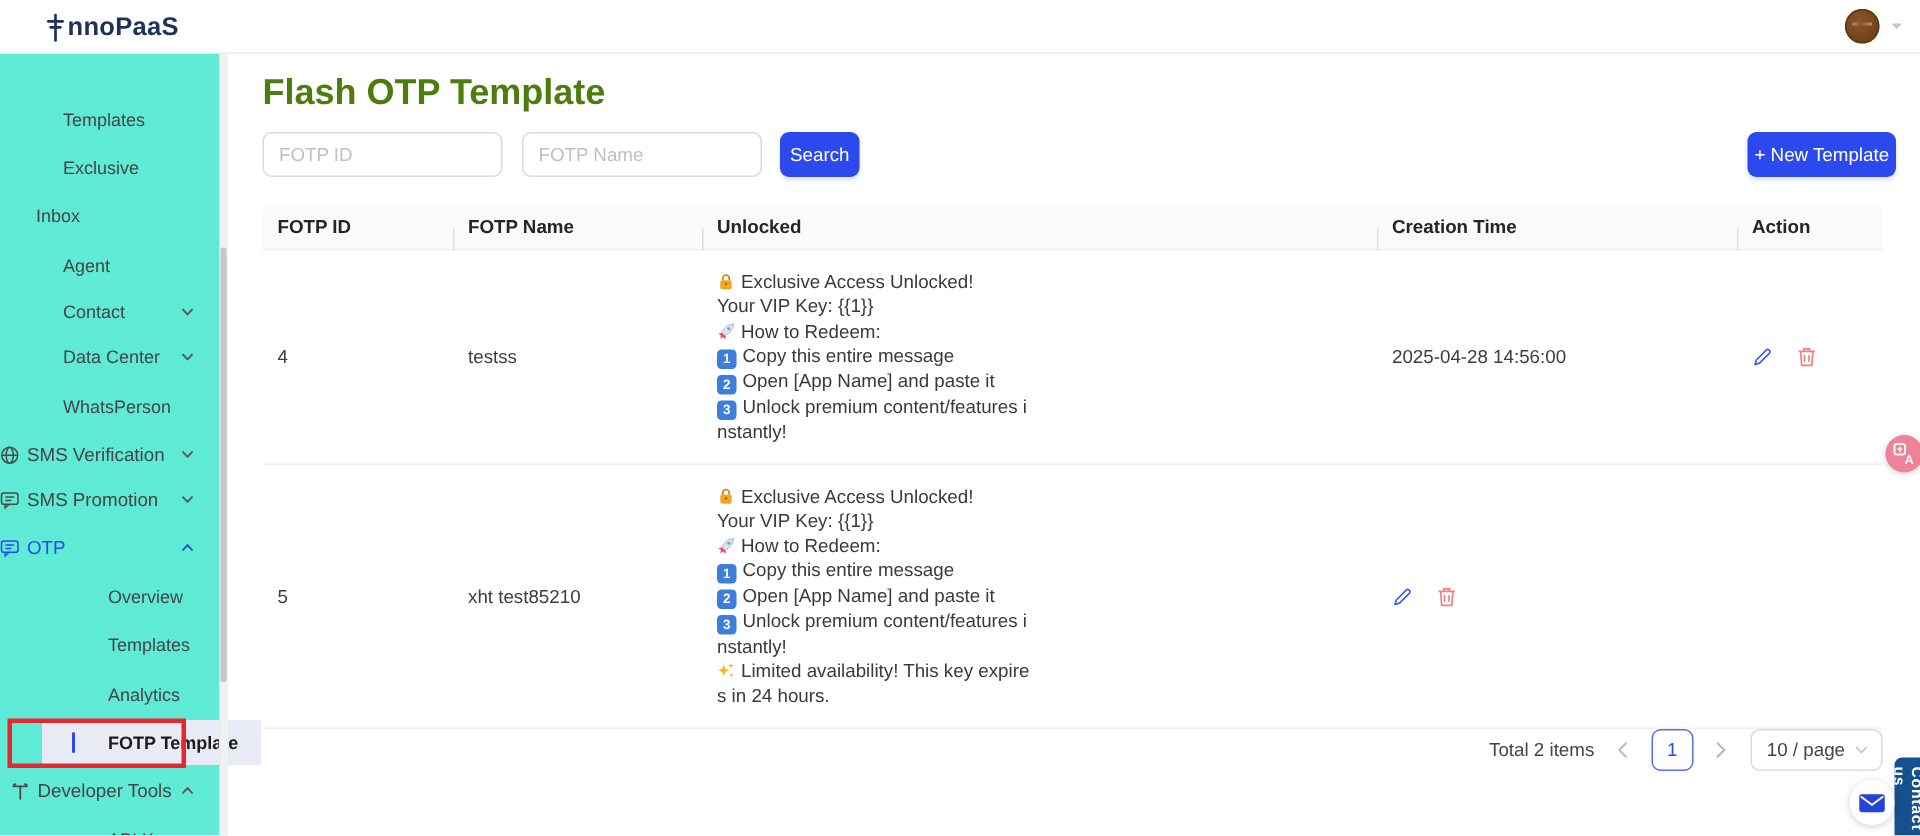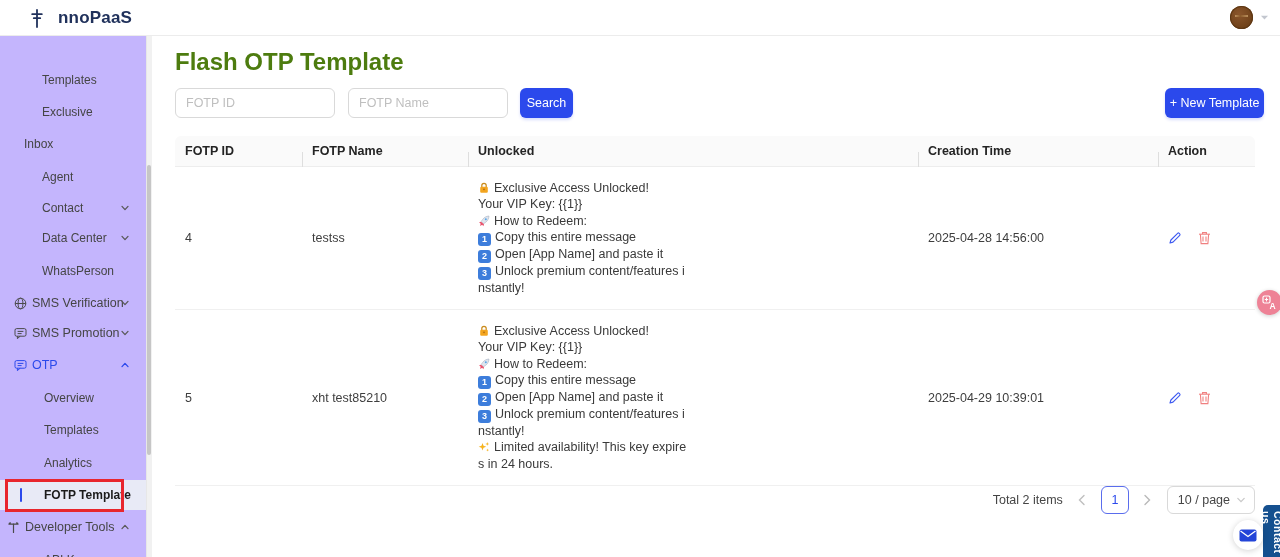--- a/index.html
+++ b/index.html
@@ -3,41 +3,41 @@
 <meta charset="utf-8">
 <style>
   * { margin:0; padding:0; box-sizing:border-box; }
   html,body { width:1280px; height:557px; overflow:hidden; }
   body { font-family:"Liberation Sans", sans-serif; background:#fff; }
   .app { position:relative; width:1280px; height:557px; overflow:hidden; background:#fff; }
 
   
   .topbar { position:absolute; top:0; left:0; right:0; height:36px; background:#fff;
             border-bottom:1px solid #ececec; z-index:30; display:flex; align-items:center; }
-  .logo { display:flex; align-items:center; margin-left:30px; gap:14px; }
+  .logo { display:flex; align-items:center; margin-left:30px; gap:1px; }
   .logo-text { font-size:17px; font-weight:700; color:#20315b; letter-spacing:.2px; }
   .usermenu { position:absolute; right:10px; top:6px; display:flex; align-items:center; gap:6px; }
   .avatar { width:23px; height:23px; border-radius:50%;
             background:radial-gradient(circle at 40% 35%, #8a562c 0%, #6f4119 70%);
             box-shadow:inset 0 0 0 1px #5d3713; position:relative; }
   .avatar::after { content:""; position:absolute; left:5px; top:9px; width:13px; height:2px;
             background:linear-gradient(90deg,#caa06a,#8a5a2a 40%,#caa06a); opacity:.8; }
   .chev-gray { color:#c3c7cf; display:inline-flex; }
 
   
-  .sidebar { position:absolute; left:0; top:36px; bottom:0; width:152px; background:#c4b5fd; z-index:20; }
+  .sidebar { position:absolute; left:0; top:36px; bottom:0; width:152px; background:#5eead4; z-index:20; }
   .side-track { position:absolute; right:0; top:0; bottom:0; width:6px; background:#f1f1f1; border-left:1px solid #e7e7e7; }
   .side-thumb { position:absolute; right:1px; top:129px; width:4px; height:290px; background:#c6c6c6; border-radius:2px; }
   .side-item { position:absolute; left:0; width:146px; height:30px; display:flex; align-items:center;
                font-size:12px; color:#454545; cursor:pointer; }
   .side-item .side-ic { display:inline-flex; color:#4a4a4a; }
   .side-item .side-chev { position:absolute; right:16px; display:inline-flex; color:#5a5a5a; }
   .lvl-sub-deep { padding-left:42px; }
-  .lvl-sub { padding-left:44px; }
-  .lvl-group { padding-left:14px; font-size:12.5px; }
+  .lvl-sub { padding-left:44px;margin-left:28px; }
+  .lvl-group { padding-left:0; font-size:12.5px; }
   .lvl-group .side-label { margin-left:5px; }
   .lvl-root { padding-left:7px; font-size:12.5px; }
   .lvl-root .side-label { margin-left:5px; }
   .side-item.active { color:#2b49ec; }
   .side-item.active .side-ic, .side-item.active .side-chev { color:#2b49ec; }
   .side-item.selected { background:#e8eaf6; color:#1b1b1b; font-weight:700;align-items:center; }
   .sel-bar { position:absolute; left:20px; top:8px; width:2px; height:14px; background:#2b49ec; border-radius:1px; }
   .annotation-box { position:absolute; left:5px; top:443px; width:119px; height:33px;
                     border:3px solid #e8262d; z-index:25; pointer-events:none; }
 
@@ -315,21 +315,20 @@
                 </svg></span><span>How to Redeem:</span></div>
             <div class="cline"><span class="kc">1</span><span>Copy this entire message</span></div>
             <div class="cline"><span class="kc">2</span><span>Open [App Name] and paste it</span></div>
             <div class="cline"><span class="kc">3</span><span>Unlock premium content/features instantly!</span></div>
             <div class="cline"><span class="ci"><svg width="12" height="12" viewBox="0 0 12 12">
                   <path d="M4.5 2l1 2.8 2.8 1-2.8 1-1 2.8-1-2.8L.7 5.8l2.8-1z" fill="#f6b31e"></path>
                   <path d="M9.3 1l.5 1.4 1.4.5-1.4.5-.5 1.4-.5-1.4L7.4 2.9l1.4-.5z" fill="#f6b31e"></path>
                   <path d="M9.6 7.6l.4 1.1 1.1.4-1.1.4-.4 1.1-.4-1.1-1.1-.4 1.1-.4z" fill="#f6b31e"></path>
                 </svg></span><span>Limited availability! This key expires in 24 hours.</span></div>
           </div>
-          <div class="cell c-time">2025-04-29 10:39:01</div>
           <div class="cell c-action">
             <button class="icon-btn"><span class="ci"><svg width="14" height="14" viewBox="0 0 14 14">
                   <path d="M2 12l.9-3L9.6 2.3a1.15 1.15 0 0 1 1.6 0l.5.5a1.15 1.15 0 0 1 0 1.6L5 11.1z" fill="none" stroke="#3d5af1" stroke-width="1.1" stroke-linejoin="round"></path>
                 </svg></span></button>
             <button class="icon-btn"><span class="ci"><svg width="13" height="14" viewBox="0 0 13 14">
                   <g fill="none" stroke="#f08080" stroke-width="1.1">
                     <line x1="1" y1="3.2" x2="12" y2="3.2"></line>
                     <path d="M4.6 3V1.6h3.8V3"></path>
                     <path d="M2.4 3.4l.7 9.2h6.8l.7-9.2"></path>
                     <line x1="5" y1="5.6" x2="5" y2="10.4"></line>

